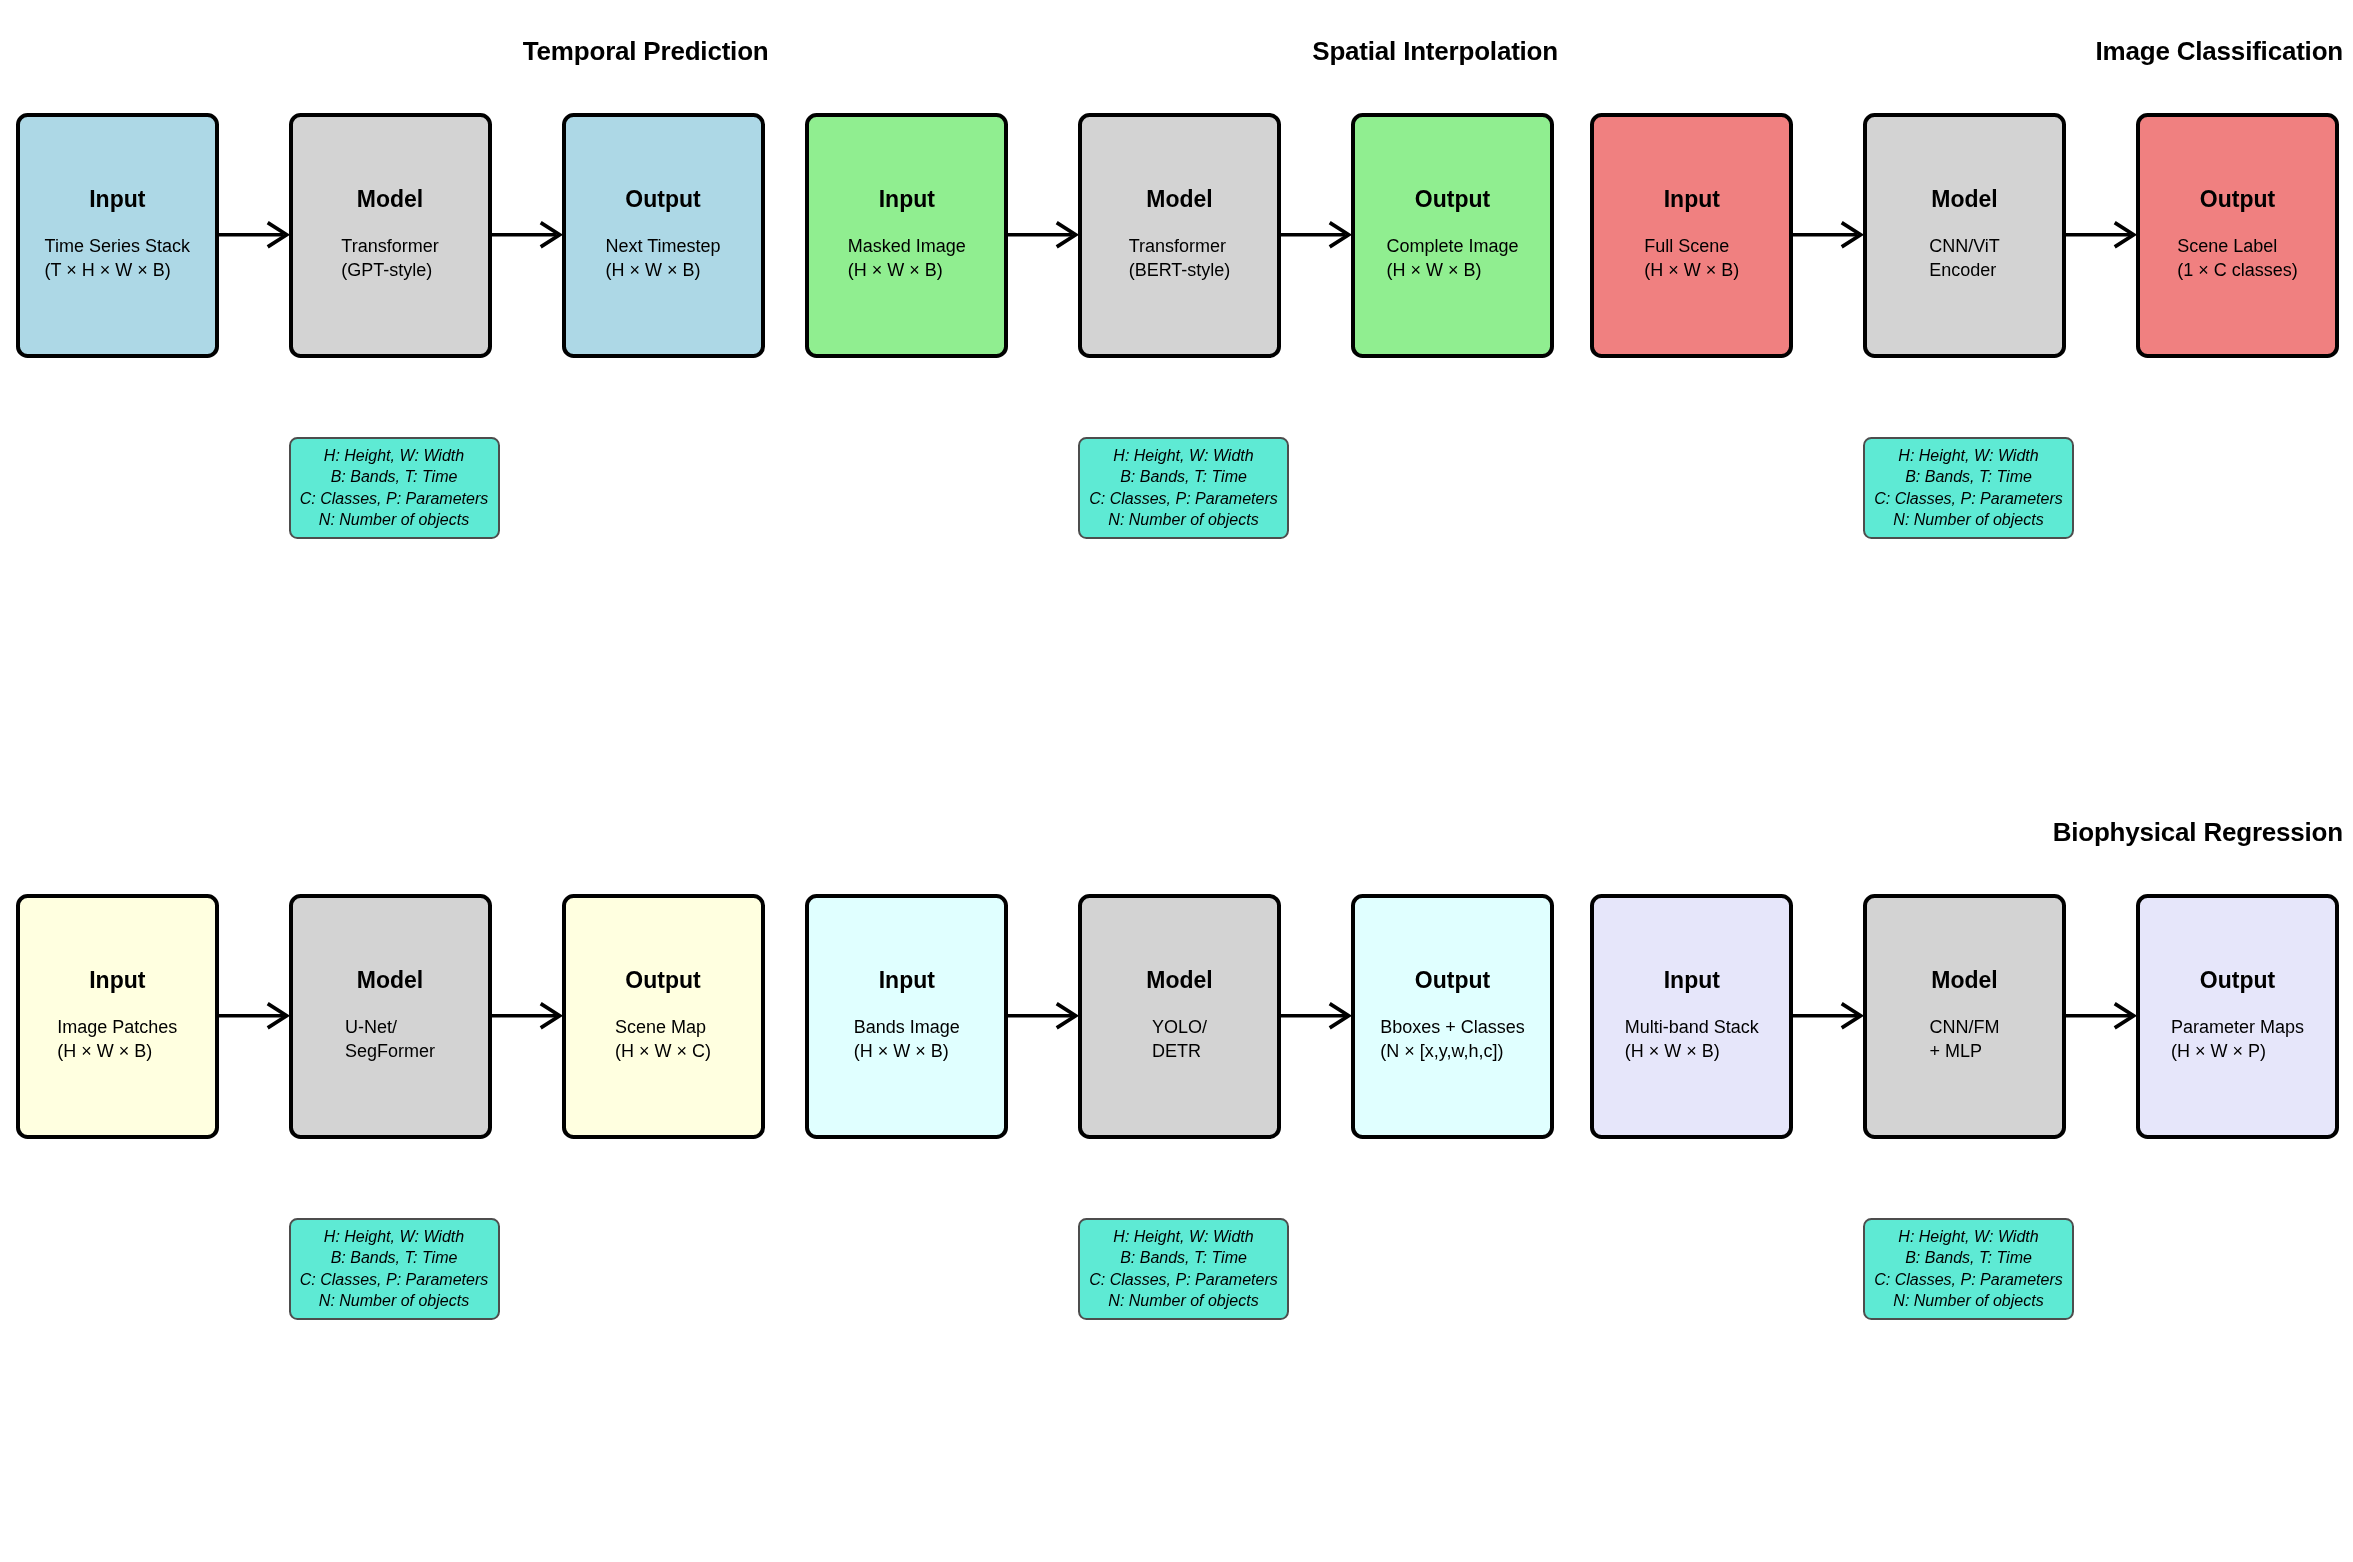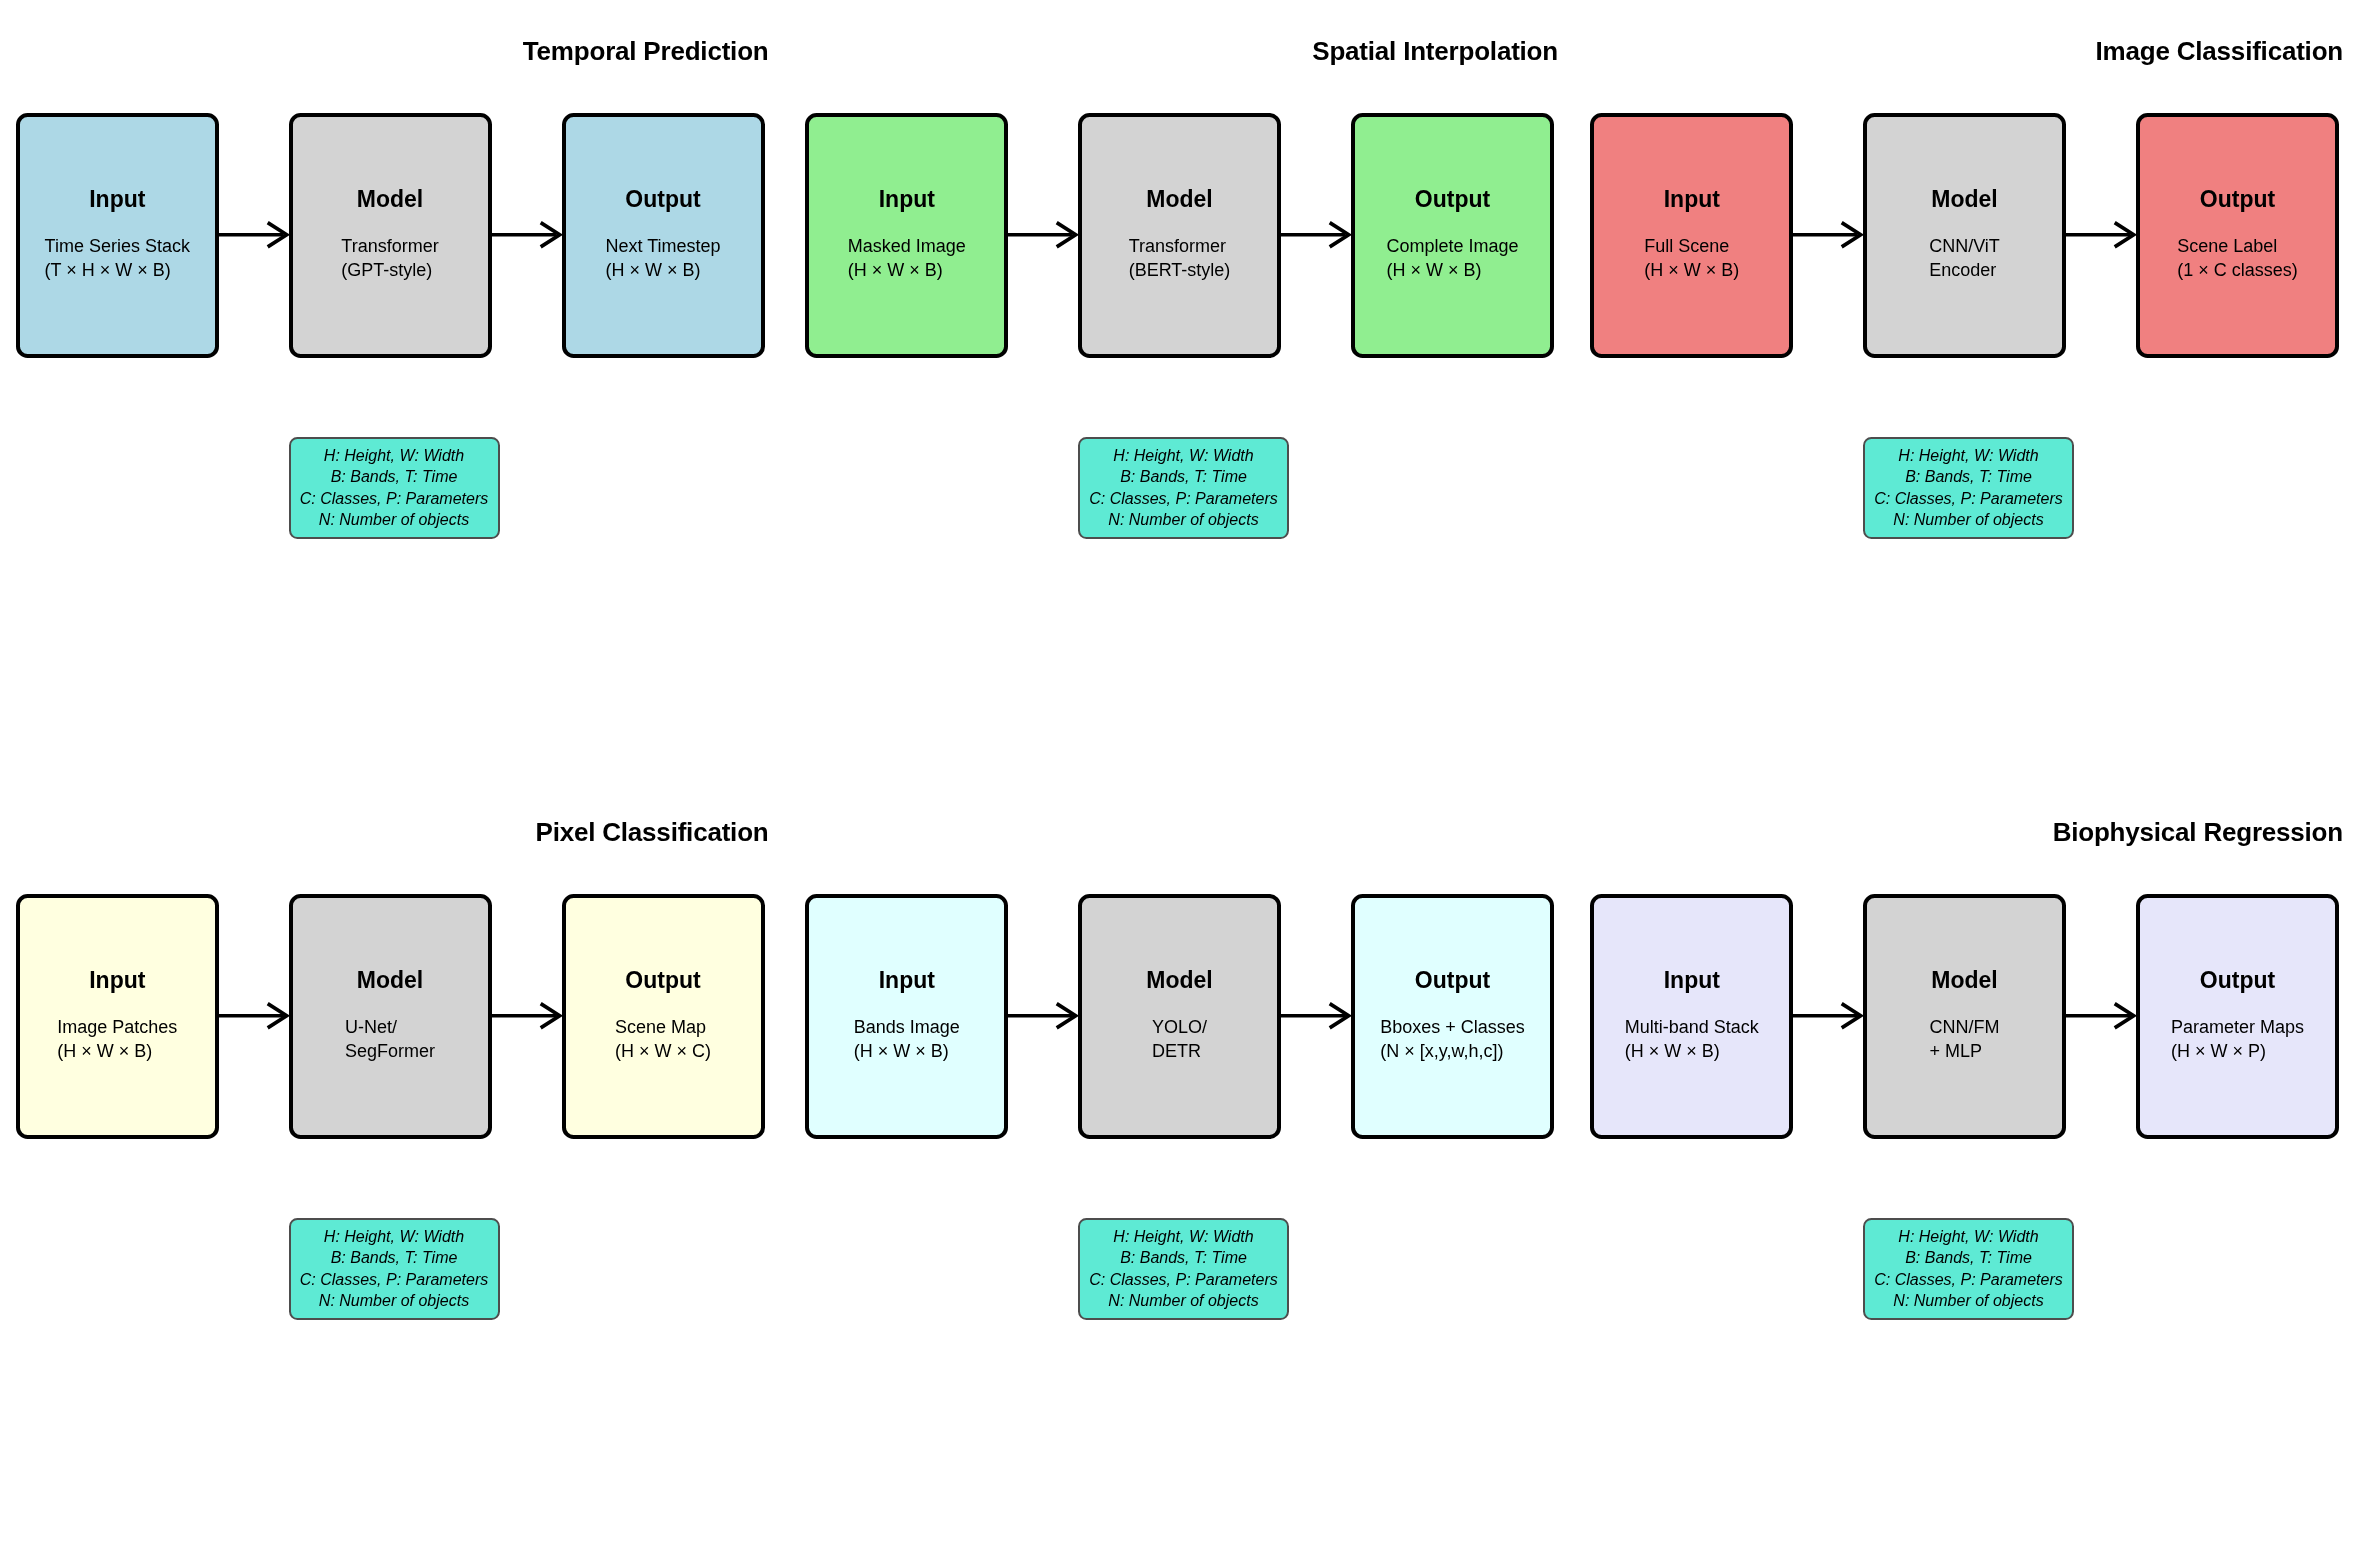--- a/index.html
+++ b/index.html
@@ -236,21 +236,20 @@
         </div>
       </div>
       <div class="legend">
         <div class="legend-line">H: Height, W: Width</div>
         <div class="legend-line">B: Bands, T: Time</div>
         <div class="legend-line">C: Classes, P: Parameters</div>
         <div class="legend-line">N: Number of objects</div>
       </div>
     </div>
     <div class="panel col0 row1">
-      <div class="panel-title">Pixel Classification</div>
       <div class="flow">
         <div class="node n0" style="background: rgb(255, 255, 224);">
           <div class="node-role">Input</div>
           <div class="node-desc">Image Patches
 (H × W × B)</div>
         </div>
         <div class="node n1" style="background: rgb(211, 211, 211);">
           <div class="node-role">Model</div>
           <div class="node-desc">U-Net/
 SegFormer</div>

